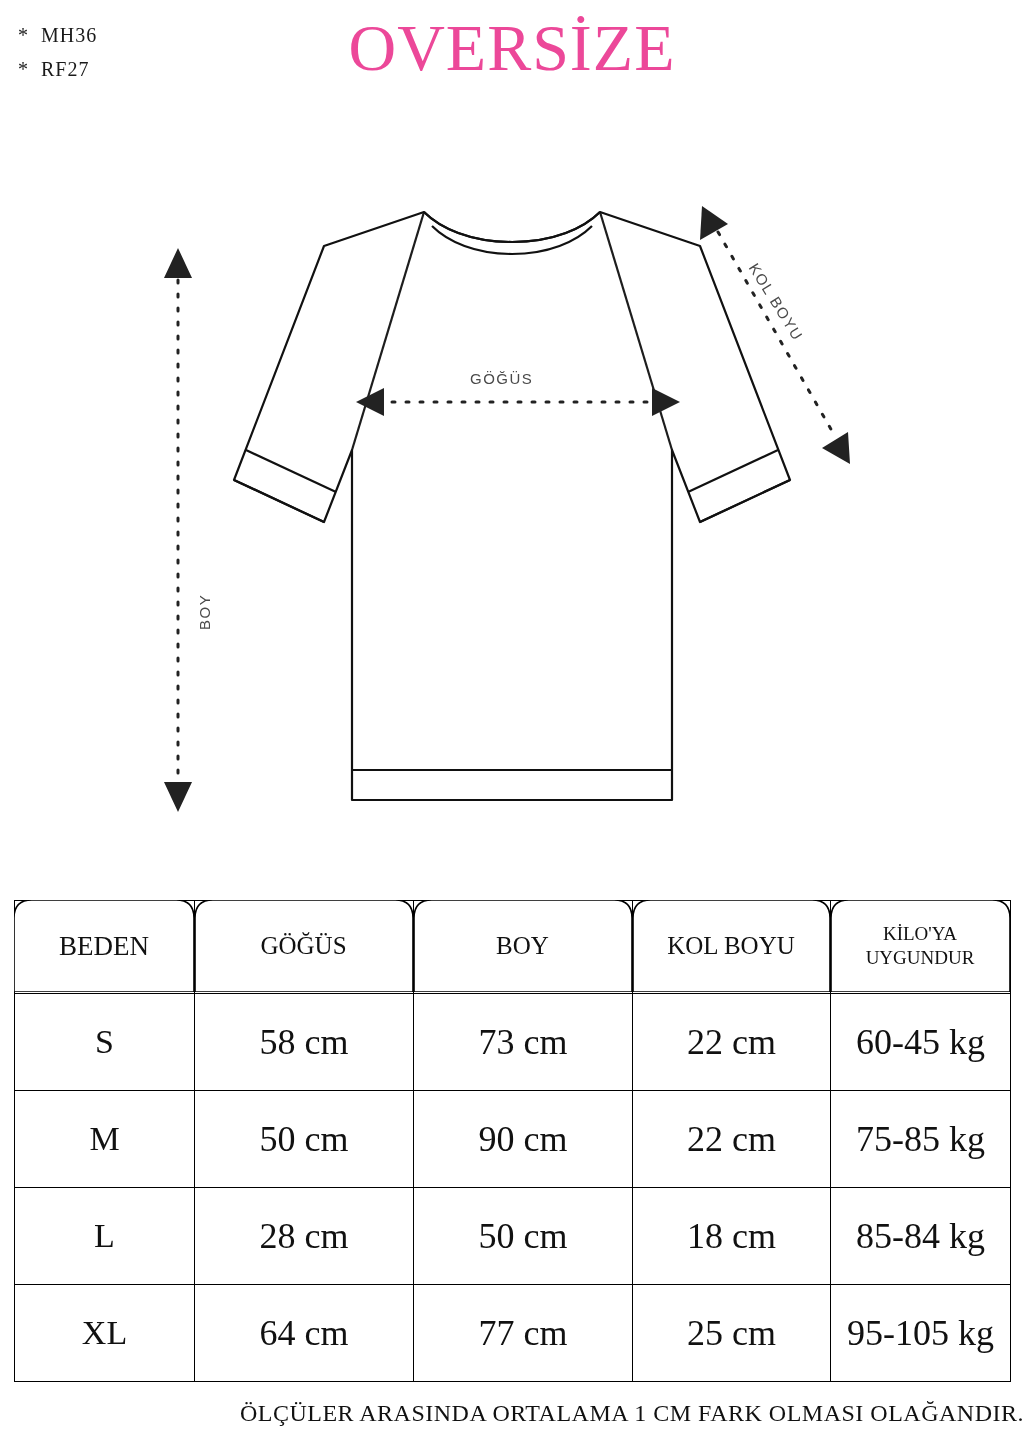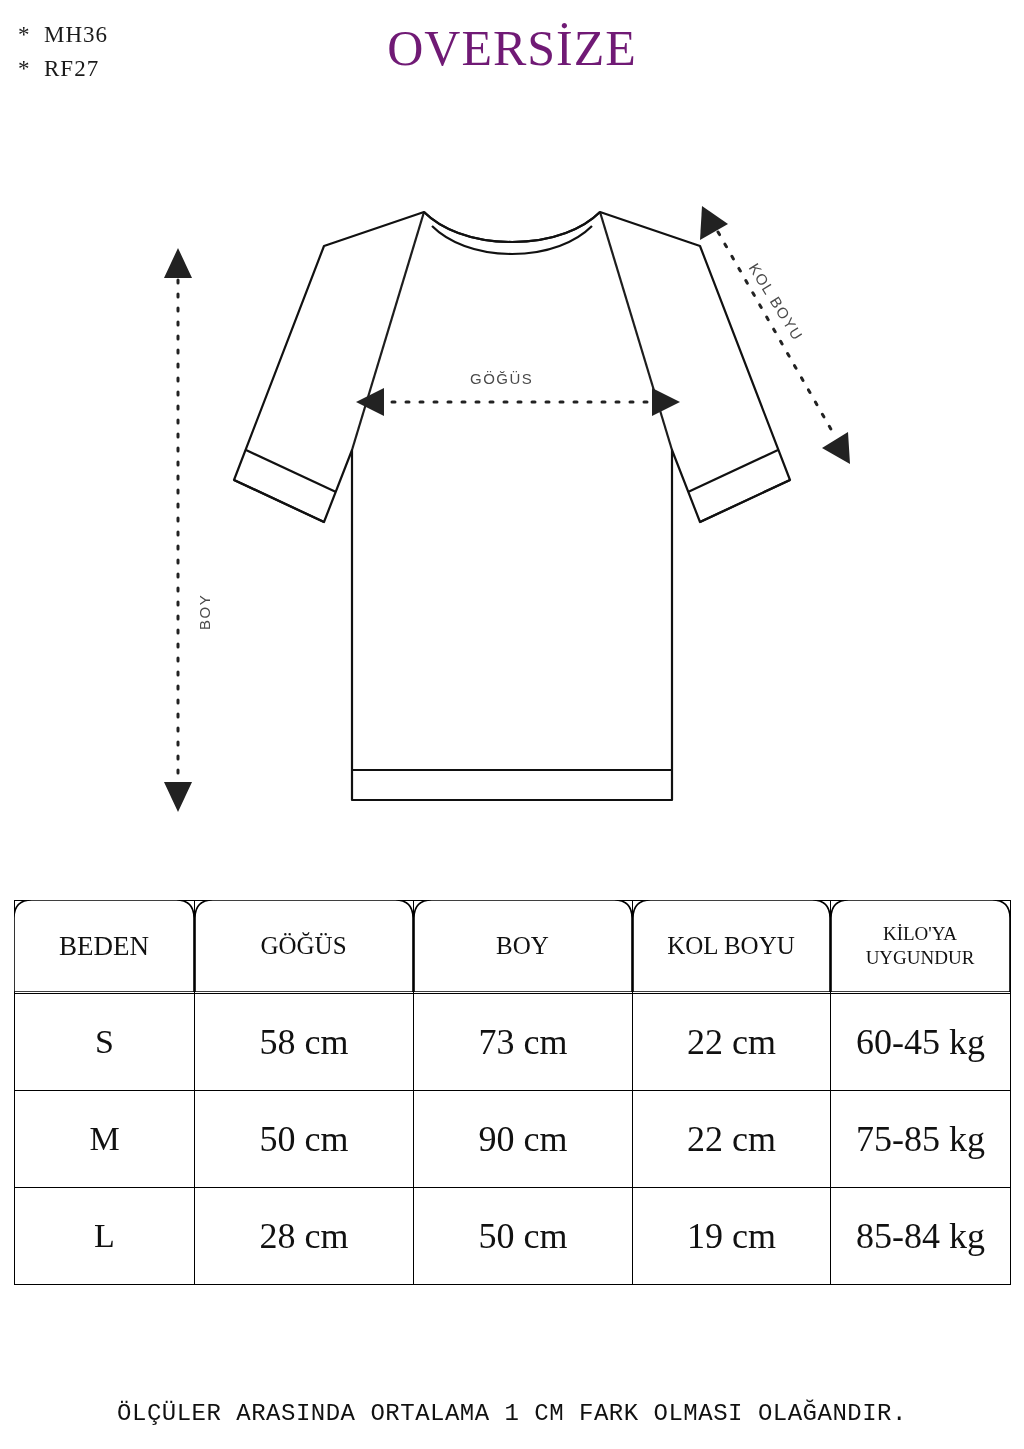--- a/index.html
+++ b/index.html
@@ -15,39 +15,39 @@
     color: #111111;
     overflow: hidden;
   }
 
   
   .codes {
     position: absolute;
     left: 18px;
     top: 18px;
     font-family: "Liberation Serif", serif;
-    font-size: 23px;
+    font-size: 20px;
     line-height: 34px;
     letter-spacing: 1px;
     color: #1a1a1a;
   }
   .codes div { white-space: pre; }
 
   .main-title {
     position: absolute;
     left: 0;
     top: 8px;
     width: 1024px;
     text-align: center;
     font-family: "Liberation Serif", serif;
-    font-size: 50px;
+    font-size: 66px;
     line-height: 80px;
     font-weight: 400;
     letter-spacing: 1px;
-    color: #701a75;
+    color: #ec4899;
   }
 
   
   .illustration {
     position: absolute;
     left: 0;
     top: 150px;
     width: 1024px;
     height: 740px;
   }
@@ -126,22 +126,22 @@
     width: 996px;
     height: 92px;
     pointer-events: none;
   }
 
   .footer-note {
     position: absolute;
     left: 0;
     top: 1400px;
     width: 1024px;
-    text-align: center;
-    font-family: Liberation Mono, monospace;
+    text-align: right;
+    font-family: Liberation Serif, serif;
     font-size: 24px;
     letter-spacing: 0.5px;
     color: #111;
   }
 </style>
 </head>
 <body>
 
 <div class="codes">
   <div>*  MH36</div>
@@ -243,22 +243,29 @@
         <td class="beden">M</td>
         <td>50 cm</td>
         <td>90 cm</td>
         <td>22 cm</td>
         <td>75-85 kg</td>
       </tr>
       <tr>
         <td class="beden">L</td>
         <td>28 cm</td>
         <td>50 cm</td>
-        <td>19 cm</td>
+        <td>18 cm</td>
         <td>85-84 kg</td>
+      </tr>
+      <tr>
+        <td class="beden">XL</td>
+        <td>64 cm</td>
+        <td>77 cm</td>
+        <td>25 cm</td>
+        <td>95-105 kg</td>
       </tr>
     </tbody>
   </table>
 </div>
 
 <div class="header-notches">
   <svg width="996" height="92" viewBox="0 0 996 92">
     <g fill="#ffffff" stroke="#000" stroke-width="1.6">
       <path d="M0 92 L0 18 Q0 0 18 0 L162 0 Q180 0 180 18 L180 92 Z"></path>
       <path d="M181 92 L181 18 Q181 0 199 0 L381 0 Q399 0 399 18 L399 92 Z"></path>

